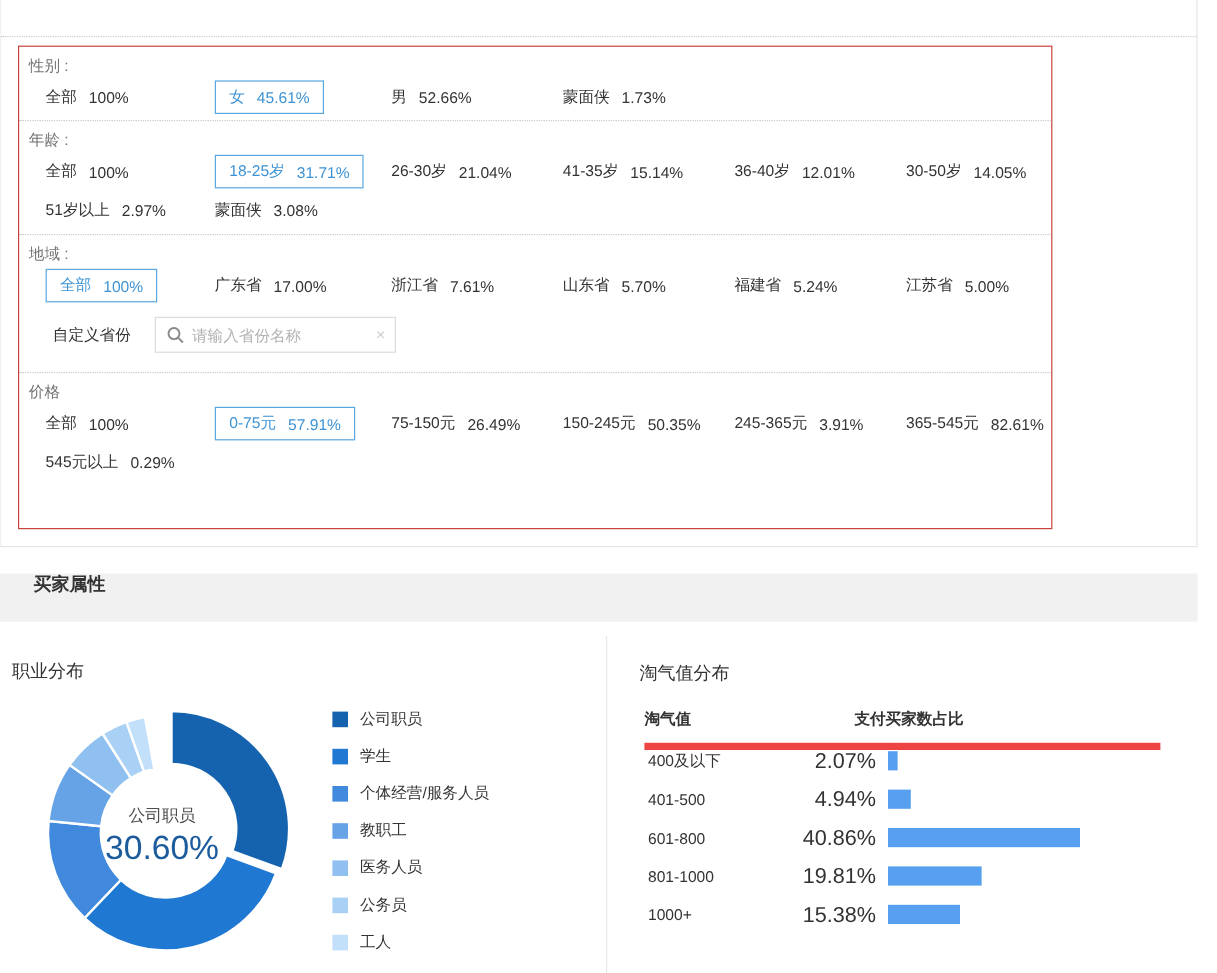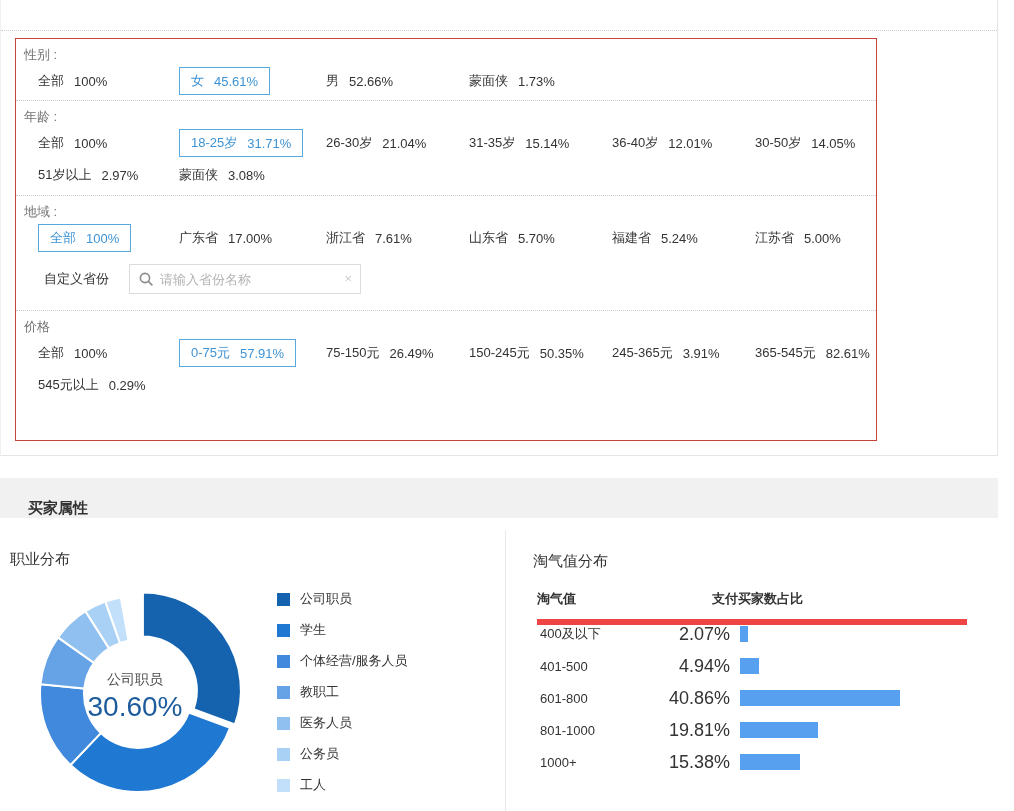--- a/index.html
+++ b/index.html
@@ -26,35 +26,35 @@
   .fline .fitem:nth-child(2) { flex-basis: 147px; }
   .fitem .flabel { margin-right: 10px; }
   .fitem.chip-slot { flex: 0 0 147px; }
   .chip { display: inline-flex; align-items: center; border: 1px solid #58a7df; background: #fff;
           color: #3e93d4; padding: 4px 11px; font-size: 13px; white-space: nowrap; }
   .chip .flabel { margin-right: 10px; }
 
   .custom-line { display: flex; align-items: center; padding-left: 28px; }
   .custom-label { font-size: 13px; color: #333; }
 
-  .search-box { position: relative; margin-left: 20px; width: 232px; height: 30px; border: 1px solid #dcdcdc; background: #fff;
+  .search-box { position: relative; margin-left: 20px; width: 201px; height: 30px; border: 1px solid #dcdcdc; background: #fff;
                 display: flex; align-items: center; padding: 0 26px 0 30px; }
   .search-box input { border: none; outline: none; width: 100%; font-size: 13px; color: #333; font-family: inherit; }
   .search-box input::placeholder { color: #b3b3b3; }
   .search-icon { position: absolute; left: 9px; top: 7px; }
   .clear-icon { position: absolute; right: 8px; top: 6px; color: #cccccc; font-size: 13px; cursor: pointer; }
 
   .price-input { width: 78px; height: 27px; border: 1px solid #cfcfcf; padding: 0 8px; font-size: 13px; color: #333;
                  font-family: inherit; outline: none; }
   .price-input::placeholder { color: #b3b3b3; }
   .range-dash { margin: 0 7px; color: #8a8a8a; font-weight: bold; font-size: 13px; }
 
   
   .section-header { position: absolute; left: 0; top: 478px; width: 998px; height: 40px; background: #f1f1f1;
-                    display: flex; align-items: flex-end; }
+                    display: flex; align-items: flex-start; }
   .section-header span { margin-left: 28px; font-size: 15px; font-weight: bold; color: #333; }
 
   .columns { position: absolute; left: 0; top: 530px; width: 998px; height: 281px; }
   .col-left { position: absolute; left: 0; top: 0; width: 506px; height: 281px; border-right: 1px solid #e8e8e8; }
   .col-right { position: absolute; left: 506px; top: 0; width: 492px; height: 281px; }
   .chart-title { font-size: 15px; color: #333; }
   .col-left .chart-title { position: absolute; left: 10px; top: 20px; }
   .col-right .chart-title { position: absolute; left: 27px; top: 22px; }
 
   .donut-wrap { position: absolute; left: 15px; top: 52px; width: 240px; height: 230px; }
@@ -131,21 +131,21 @@
                 <span class="chip">
                   <span class="flabel">18-25岁</span>
                   <span class="fval">31.71%</span>
                 </span>
               </span>
               <span class="fitem">
                 <span class="flabel">26-30岁</span>
                 <span class="fval">21.04%</span>
               </span>
               <span class="fitem">
-                <span class="flabel">31-35岁</span>
+                <span class="flabel">41-35岁</span>
                 <span class="fval">15.14%</span>
               </span>
               <span class="fitem">
                 <span class="flabel">36-40岁</span>
                 <span class="fval">12.01%</span>
               </span>
               <span class="fitem">
                 <span class="flabel">30-50岁</span>
                 <span class="fval">14.05%</span>
               </span>

